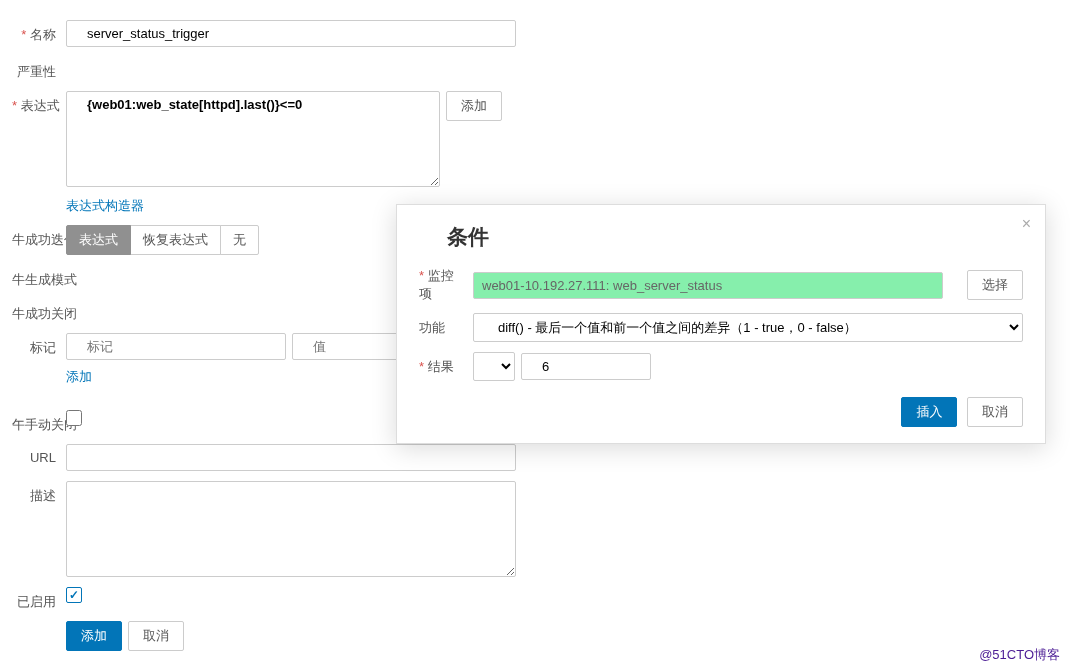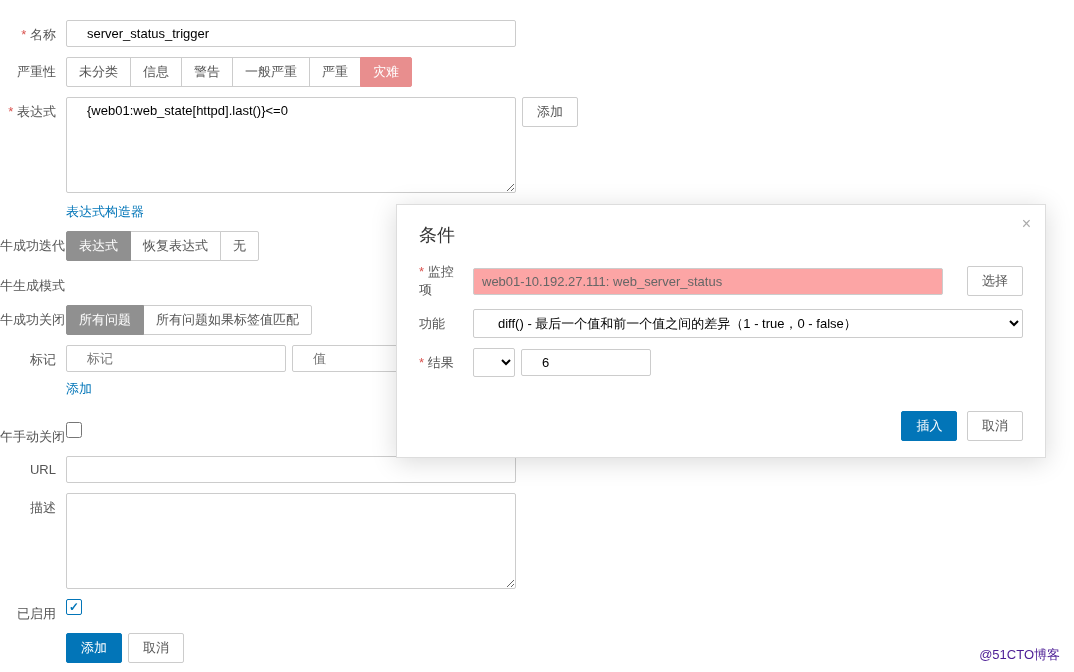--- a/index.html
+++ b/index.html
@@ -1,73 +1,63 @@
 <!DOCTYPE html>
 <html><head>
 <meta charset="utf-8">
 <style>
 * { box-sizing: border-box; margin: 0; padding: 0; }
 body { font-family: Arial, "Helvetica Neue", sans-serif; font-size: 13px; color: #333; background: #fff; width: 1074px; height: 672px; position: relative; overflow: hidden; }
 .form-row { display: flex; align-items: flex-start; margin-bottom: 10px; }
-.label { width: 66px; text-align: right; padding-right: 10px; padding-top: 6px; color: #555; flex-shrink: 0; white-space: nowrap; }
+.label { width: 66px; text-align: right; padding-right: 10px; padding-top: 6px; color: #555; flex-shrink: 0; white-space: nowrap; padding-left: 12px; }
 .label.req::before { content: "* "; color: #d9534f; }
 .ctrl { display: flex; align-items: center; flex-wrap: wrap; gap: 6px; }
 input[type="text"], textarea, select { border: 1px solid #ccc; padding: 5px 20px; font-size: 13px; font-family: inherit; border-radius: 2px; background: #fff; }
 textarea { resize: both; }
 .seg { display: flex; }
 .seg button { border: 1px solid #ccc; background: #fff; padding: 5px 12px; font-size: 13px; cursor: pointer; color: #555; margin-left: -1px; }
 .seg button:first-child { margin-left: 0; border-radius: 2px 0 0 2px; }
 .seg button:last-child { border-radius: 0 2px 2px 0; }
 .seg button.active { background: #909090; color: #fff; border-color: #909090; z-index: 1; }
 .seg button.danger-active { background: #e88e8e; color: #fff; border-color: #e88e8e; z-index: 1; }
 .link { color: #0275b8; cursor: pointer; font-size: 13px; font-family: Liberation Mono, monospace; }
 .btn { border: 1px solid #ccc; background: #fff; padding: 5px 14px; font-size: 13px; cursor: pointer; color: #555; border-radius: 2px; }
 .btn-primary { background: #0275b8; color: #fff; border-color: #0275b8; }
 input[type="checkbox"] { width: 16px; height: 16px; cursor: pointer; }
 .cb-checked { width:16px; height:16px; border:1px solid #0275b8; display:inline-flex; align-items:center; justify-content:center; color:#0275b8; font-size:12px; font-weight:bold; border-radius:2px; }
 .modal { position: absolute; left: 396px; top: 204px; width: 650px; background: #fff; border: 1px solid #ddd; box-shadow: 0 4px 24px rgba(0,0,0,0.15); padding: 18px 22px 16px; }
-.modal h4 { font-size: 18px; font-weight: normal; margin-bottom: 16px; color: #333; }
+.modal h4 { font-size: 21px; font-weight: bold; margin-bottom: 16px; color: #333; margin-left: 28px; }
 .modal-close { position: absolute; top: 10px; right: 14px; color: #aaa; font-size: 16px; cursor: pointer; }
 .mrow { display: flex; align-items: center; margin-bottom: 10px; }
 .mlabel { width: 54px; text-align: left; padding-right: 10px; color: #555; flex-shrink: 0; }
 .mlabel.req::before { content: "* "; color: #d9534f; }
-.readonly-field { background: #fca5a5; border: 1px solid #ccc; padding: 5px 8px; border-radius: 2px; color: #666; }
-.modal-footer { text-align: right; margin-top: 34px; }
+.readonly-field { background: #86efac; border: 1px solid #ccc; padding: 5px 8px; border-radius: 2px; color: #666; }
+.modal-footer { text-align: right; margin-top: 16px; }
 .watermark { position: absolute; right: 14px; bottom: 8px; color: #4c1d95; font-size: 13px; }
 </style>
 </head>
 <body>
 
 <div style="padding-top:20px;">
 
 <div class="form-row">
   <div class="label req">名称</div>
   <div class="ctrl">
     <input type="text" style="width: 450px;" value="server_status_trigger">
   </div>
 </div>
 
 <div class="form-row">
   <div class="label">严重性</div>
-  <div class="ctrl">
-    <div class="seg">
-      <button>未分类</button>
-      <button>信息</button>
-      <button>警告</button>
-      <button>一般严重</button>
-      <button>严重</button>
-      <button class="danger-active">灾难</button>
-    </div>
-  </div>
 </div>
 
 <div class="form-row">
   <div class="label req">表达式</div>
   <div class="ctrl" style="align-items:flex-start;">
-    <textarea style="width: 450px; height: 96px;">{web01:web_state[httpd].last()}&lt;=0</textarea>
+    <textarea style="width: 374px; height: 96px; font-weight: bold;">{web01:web_state[httpd].last()}&lt;=0</textarea>
     <button class="btn">添加</button>
   </div>
 </div>
 
 <div class="form-row">
   <div class="label"></div>
   <div class="ctrl">
     <span class="link">表达式构造器</span>
   </div>
 </div>
@@ -82,26 +72,20 @@
     </div>
   </div>
 </div>
 
 <div class="form-row">
   <div class="label">牛生成模式</div>
 </div>
 
 <div class="form-row">
   <div class="label">牛成功关闭</div>
-  <div class="ctrl">
-    <div class="seg">
-      <button class="active">所有问题</button>
-      <button>所有问题如果标签值匹配</button>
-    </div>
-  </div>
 </div>
 
 <div class="form-row">
   <div class="label">标记</div>
   <div class="ctrl" style="flex-direction:column;align-items:flex-start;gap:8px;">
     <div style="display:flex;gap:6px;">
       <input type="text" style="width: 220px;" placeholder="标记">
       <input type="text" style="width: 220px;" placeholder="值">
     </div>
     <span class="link">添加</span>

